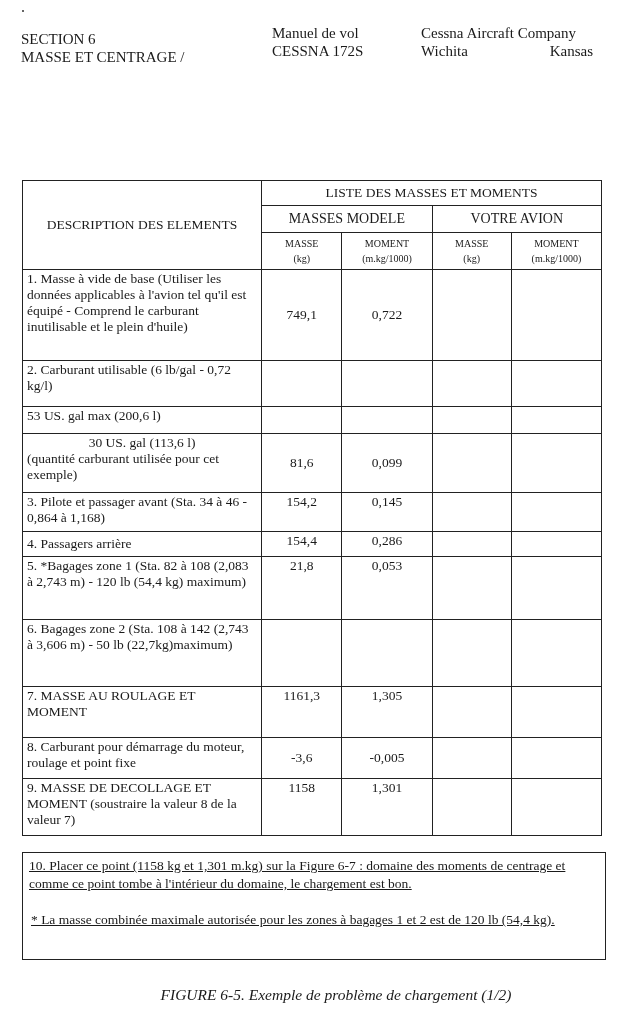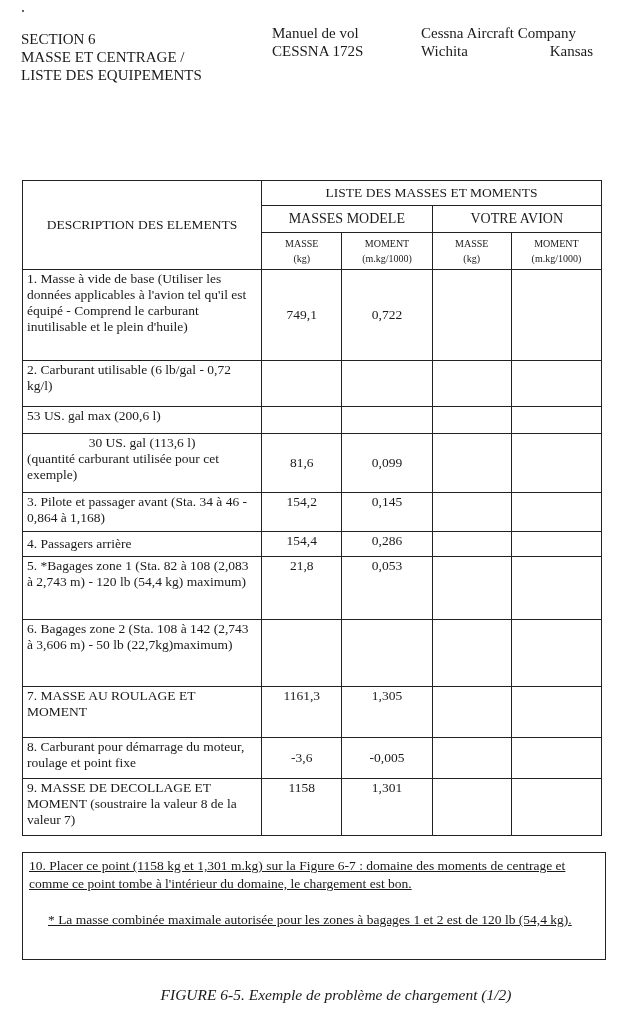--- a/index.html
+++ b/index.html
@@ -49,36 +49,35 @@
   tr.r7 td { height: 48px; }
   tr.r8 td { height: 38px; }
   tr.r9 td { height: 54px; }
 
   .note {
     position: absolute; left: 22px; top: 852px; width: 584px; height: 108px;
     border: 1.5px solid #222; box-sizing: border-box;
     padding: 4px 6px; font-size: 13.5px; line-height: 18px;
   }
   .note p { margin: 0; text-decoration: underline; }
-  .note p.p2 { margin-top: 18px; padding-left: 2px; margin-left: 17px; }
+  .note p.p2 { margin-top: 18px; padding-left: 2px; }
 
   .caption {
     position: absolute; left: 16px; width: 640px; top: 986px;
     text-align: center; font-size: 15.5px; font-style: italic;
   }
 </style>
 </head>
 <body>
 
 <div class="dot"></div>
 
 <div class="hdr hdr-left">
   <div>SECTION 6</div>
   <div>MASSE ET CENTRAGE /</div>
-  <div>LISTE DES EQUIPEMENTS</div>
 </div>
 <div class="hdr hdr-mid">
   <div>Manuel de vol</div>
   <div>CESSNA 172S</div>
 </div>
 <div class="hdr hdr-right">
   <div>Cessna Aircraft Company</div>
   <div class="row2">
     <span>Wichita</span>
     <span>Kansas</span>

